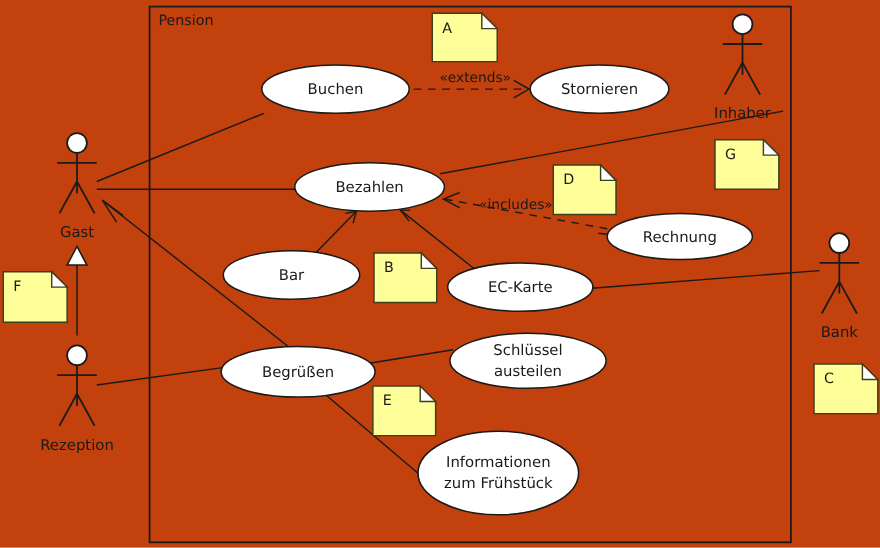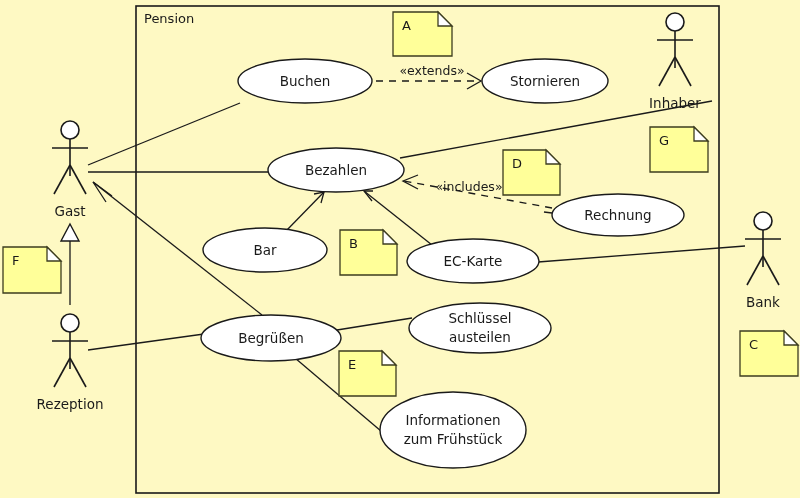--- a/index.html
+++ b/index.html
@@ -4,21 +4,21 @@
 <style>
   html, body {
     margin: 0;
     padding: 0;
     background: #ffffff;
   }
   #canvas {
     position: relative;
     width: 800px;
     height: 498px;
-    background: #fef9c3;
+    background: #c2410c;
     font-family: "DejaVu Sans", "Liberation Sans", sans-serif;
     overflow: hidden;
   }
   svg#diagram {
     display: block;
     width: 800px;
     height: 498px;
   }
   .uc-ellipse {
     fill: #ffffff;

